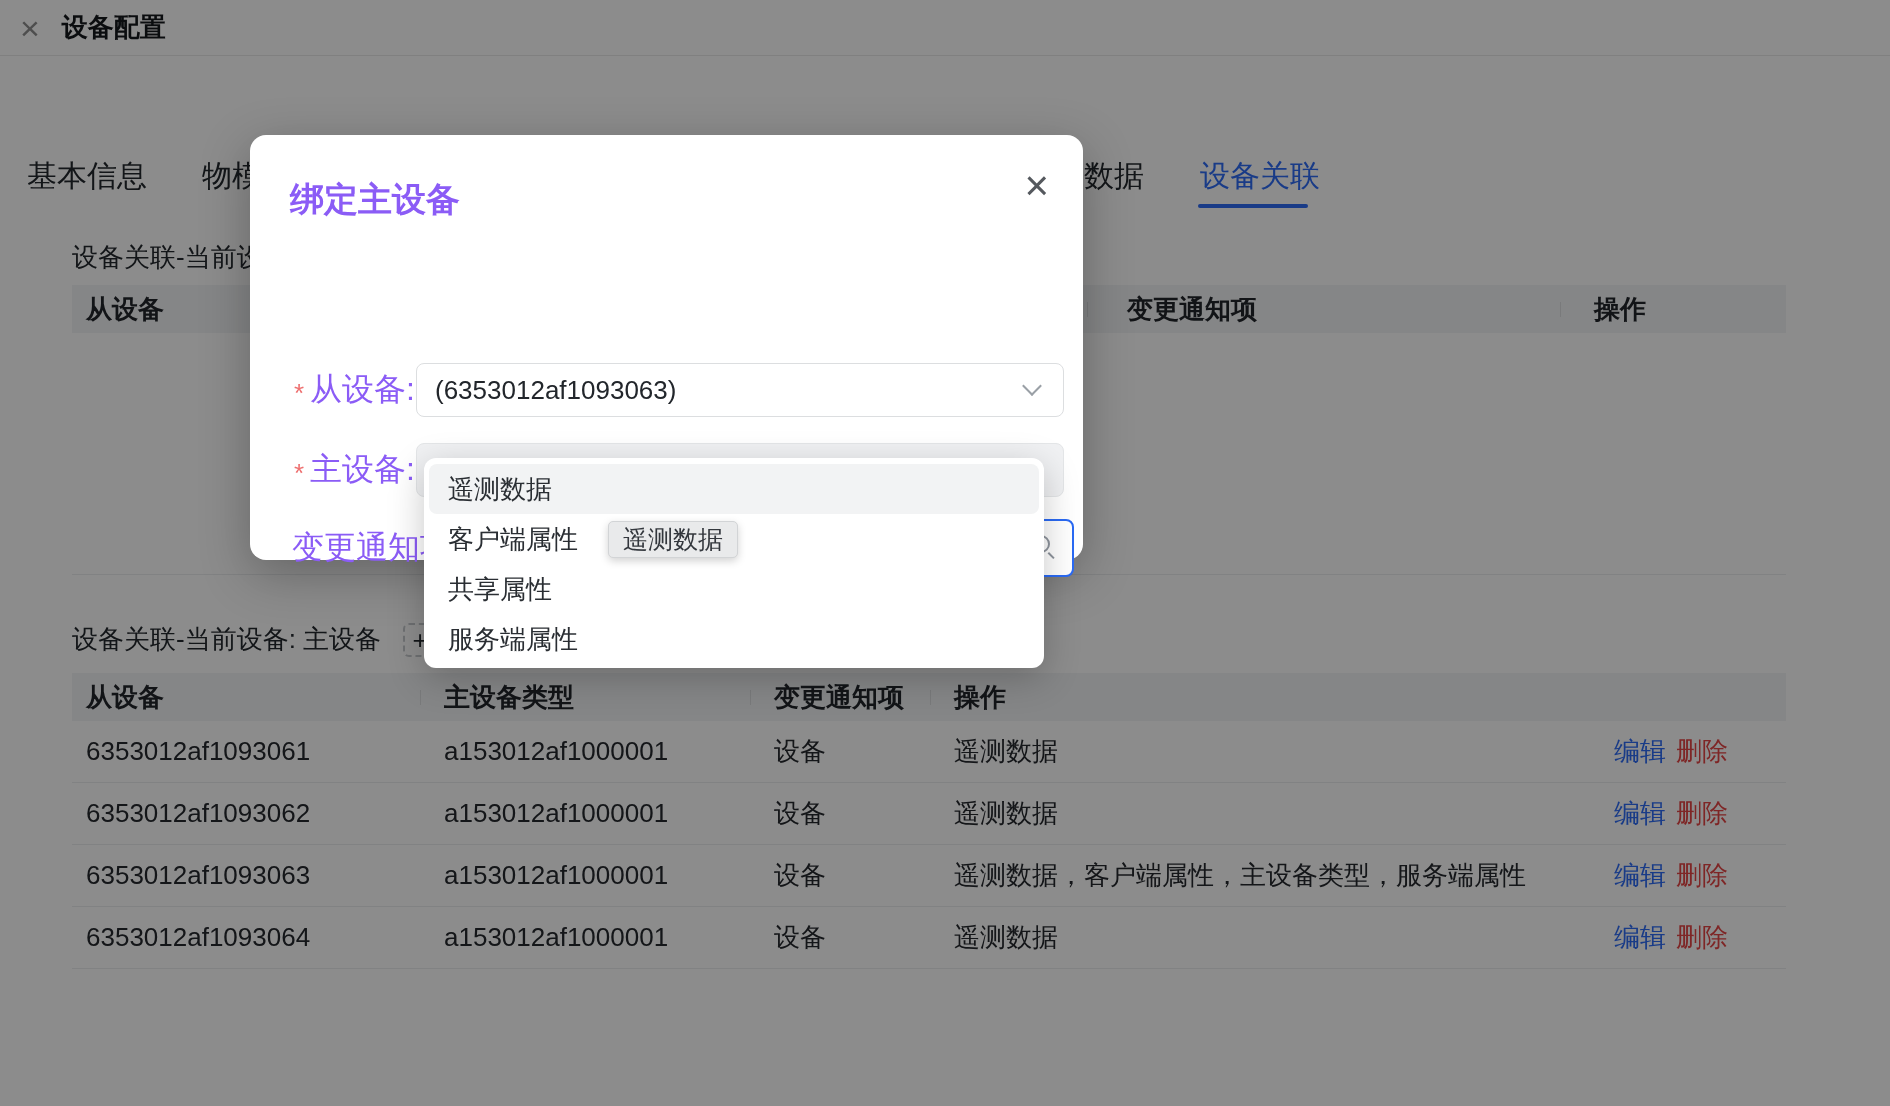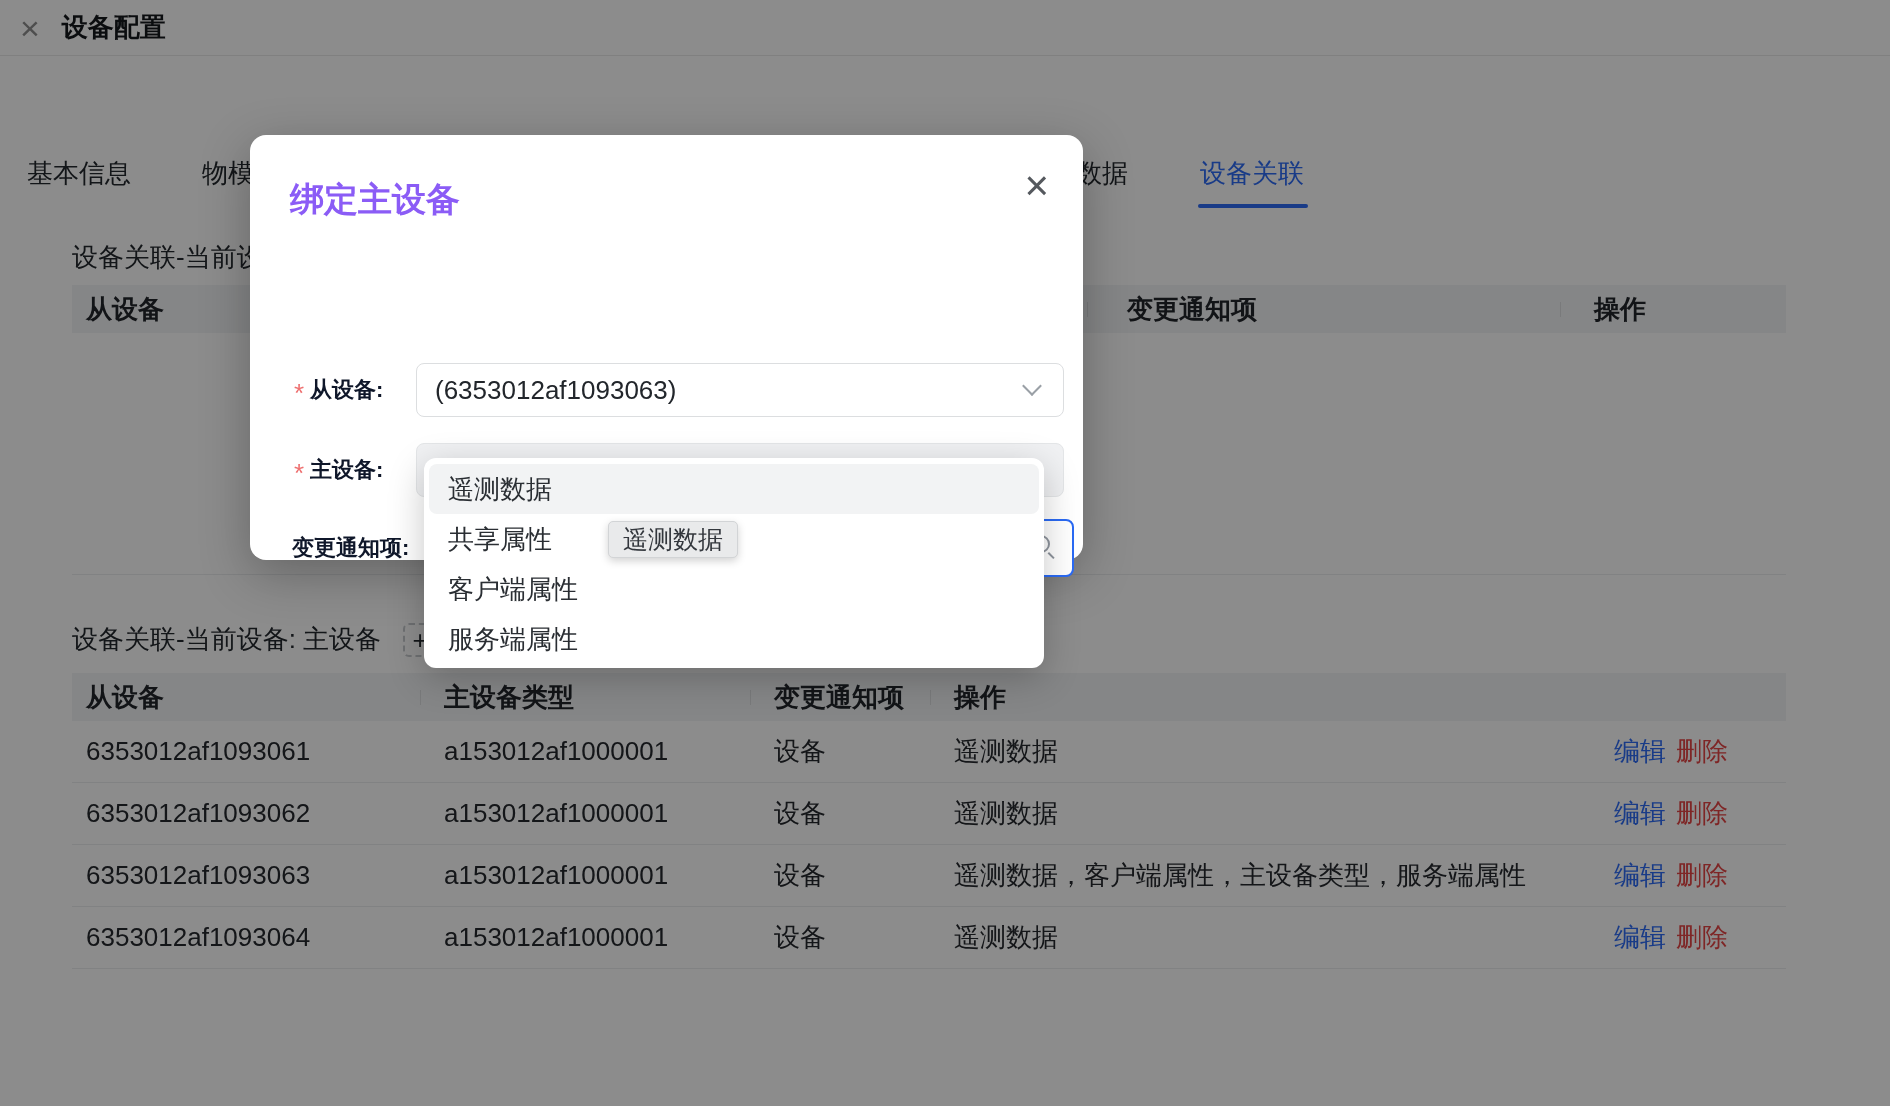--- a/index.html
+++ b/index.html
@@ -8,21 +8,21 @@
          font-family:"Liberation Sans","DejaVu Sans",sans-serif;color:#26292e;}
 
   
   .app-header{position:absolute;left:0;top:0;width:100%;height:56px;background:#fff;
               border-bottom:1px solid #e9e9e9;display:flex;align-items:center;}
   .app-close{margin-left:20px;font-size:34px;line-height:34px;color:#8f8f8f;cursor:pointer;font-weight:300;}
   .app-title{margin-left:22px;font-size:26px;font-weight:700;color:#15181c;}
 
   
   .tabs{position:absolute;left:0;top:140px;width:100%;height:72px;}
-  .tab{position:absolute;top:16px;font-size:26px;color:#24292e;white-space:nowrap;cursor:pointer;}
+  .tab{position:absolute;top:16px;font-size:30px;color:#24292e;white-space:nowrap;cursor:pointer;}
   .tab.t0{left:27px;}
   .tab.t1{left:178px;margin-left:24px;}
   .tab.t2{left:1024px;}
   .tab.t3{left:1200px;color:var(--blue);font-weight:500;}
   .tab-underline{position:absolute;left:1198px;top:64px;width:110px;height:4px;border-radius:2px;background:var(--blue);}
 
   
   .sec1-title{position:absolute;left:72px;top:240px;font-size:26px;color:#24292e;}
   .sec2-head{position:absolute;left:72px;top:622px;display:flex;align-items:center;}
   .sec2-title{font-size:26px;color:#24292e;}
@@ -56,21 +56,21 @@
   .modal{position:absolute;left:250px;top:135px;width:833px;height:425px;background:#fff;border-radius:16px;
          box-shadow:0 14px 50px rgba(0,0,0,0.28);z-index:20;}
   .modal-title{position:absolute;left:40px;top:42px;font-size:34px;font-weight:700;color:#8b5cf6;}
   .modal-close{position:absolute;right:34px;top:30px;font-size:42px;font-weight:300;line-height:42px;color:#55595e;cursor:pointer;}
 
   .form-row{position:absolute;left:0;display:flex;align-items:center;}
   .row0{top:228px;}
   .row1{top:308px;}
   .row2{top:384px;}
   .req{width:18px;text-align:center;font-size:26px;color:#ee7070;padding-top:6px;}
-  .flabel{font-size:22px;color:#0f172a;white-space:nowrap;font-weight:bold;}
+  .flabel{font-size:32px;color:#8b5cf6;white-space:nowrap;}
   .row0 .flabel,.row1 .flabel{width:92px;margin-left:2px;}
   .row0{padding-left:40px;} .row1{padding-left:40px;} .row2{padding-left:42px;}
   .row2 .flabel{width:150px;}
 
   .select{position:relative;height:54px;border:1px solid #dcdee0;border-radius:8px;background:#fff;
           display:flex;align-items:center;padding:0 56px 0 18px;font-size:26px;color:#22262b;width:648px;margin-left:14px;cursor:pointer;}
   .select.disabled{background:#f0f1f3;border-color:#e4e6e8;color:#a8acb2;cursor:not-allowed;}
   .chevron{position:absolute;right:24px;top:50%;width:14px;height:14px;margin-top:-11px;
            border-right:2px solid #9aa0a6;border-bottom:2px solid #9aa0a6;transform:rotate(45deg);}
   .select-search{position:relative;width:618px;height:58px;border:2px solid #2a6af4;border-radius:8px;background:#fff;
@@ -205,20 +205,20 @@
       <span class="flabel">变更通知项:</span>
       <div class="select-search">
         <input placeholder="请选择" style="">
         <span class="mag"></span>
       </div>
     </div>
   </div>
 
   <div class="dropdown">
     <div class="opt active">遥测数据</div>
+    <div class="opt">客户端属性</div>
     <div class="opt">共享属性</div>
-    <div class="opt">客户端属性</div>
     <div class="opt">服务端属性</div>
   </div>
 
   <div class="ghost">遥测数据</div>
 
 </div>
 
 </body></html>

